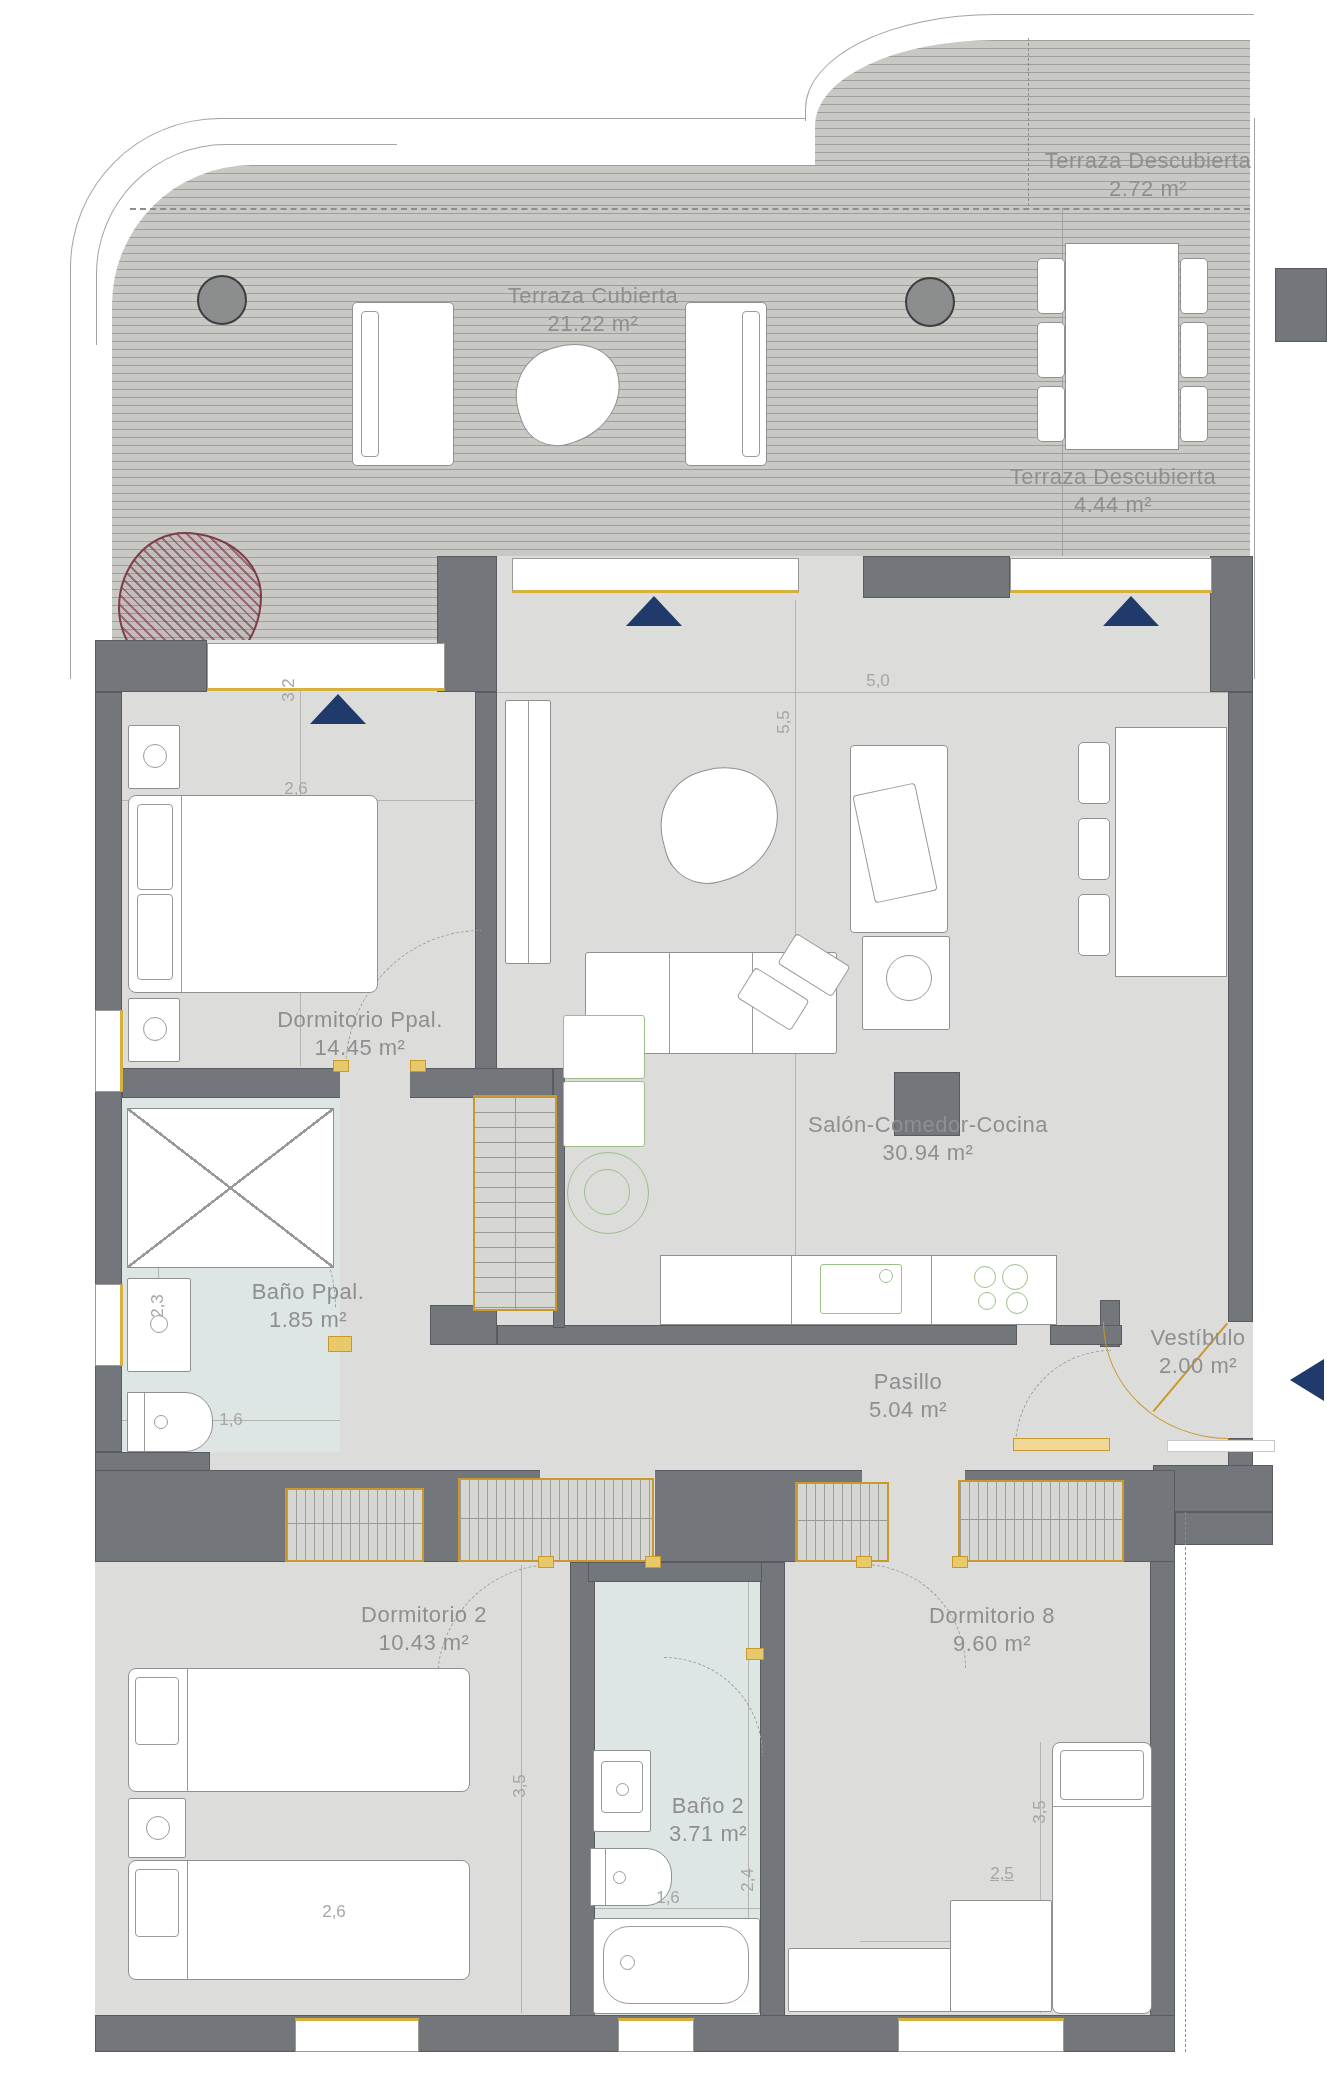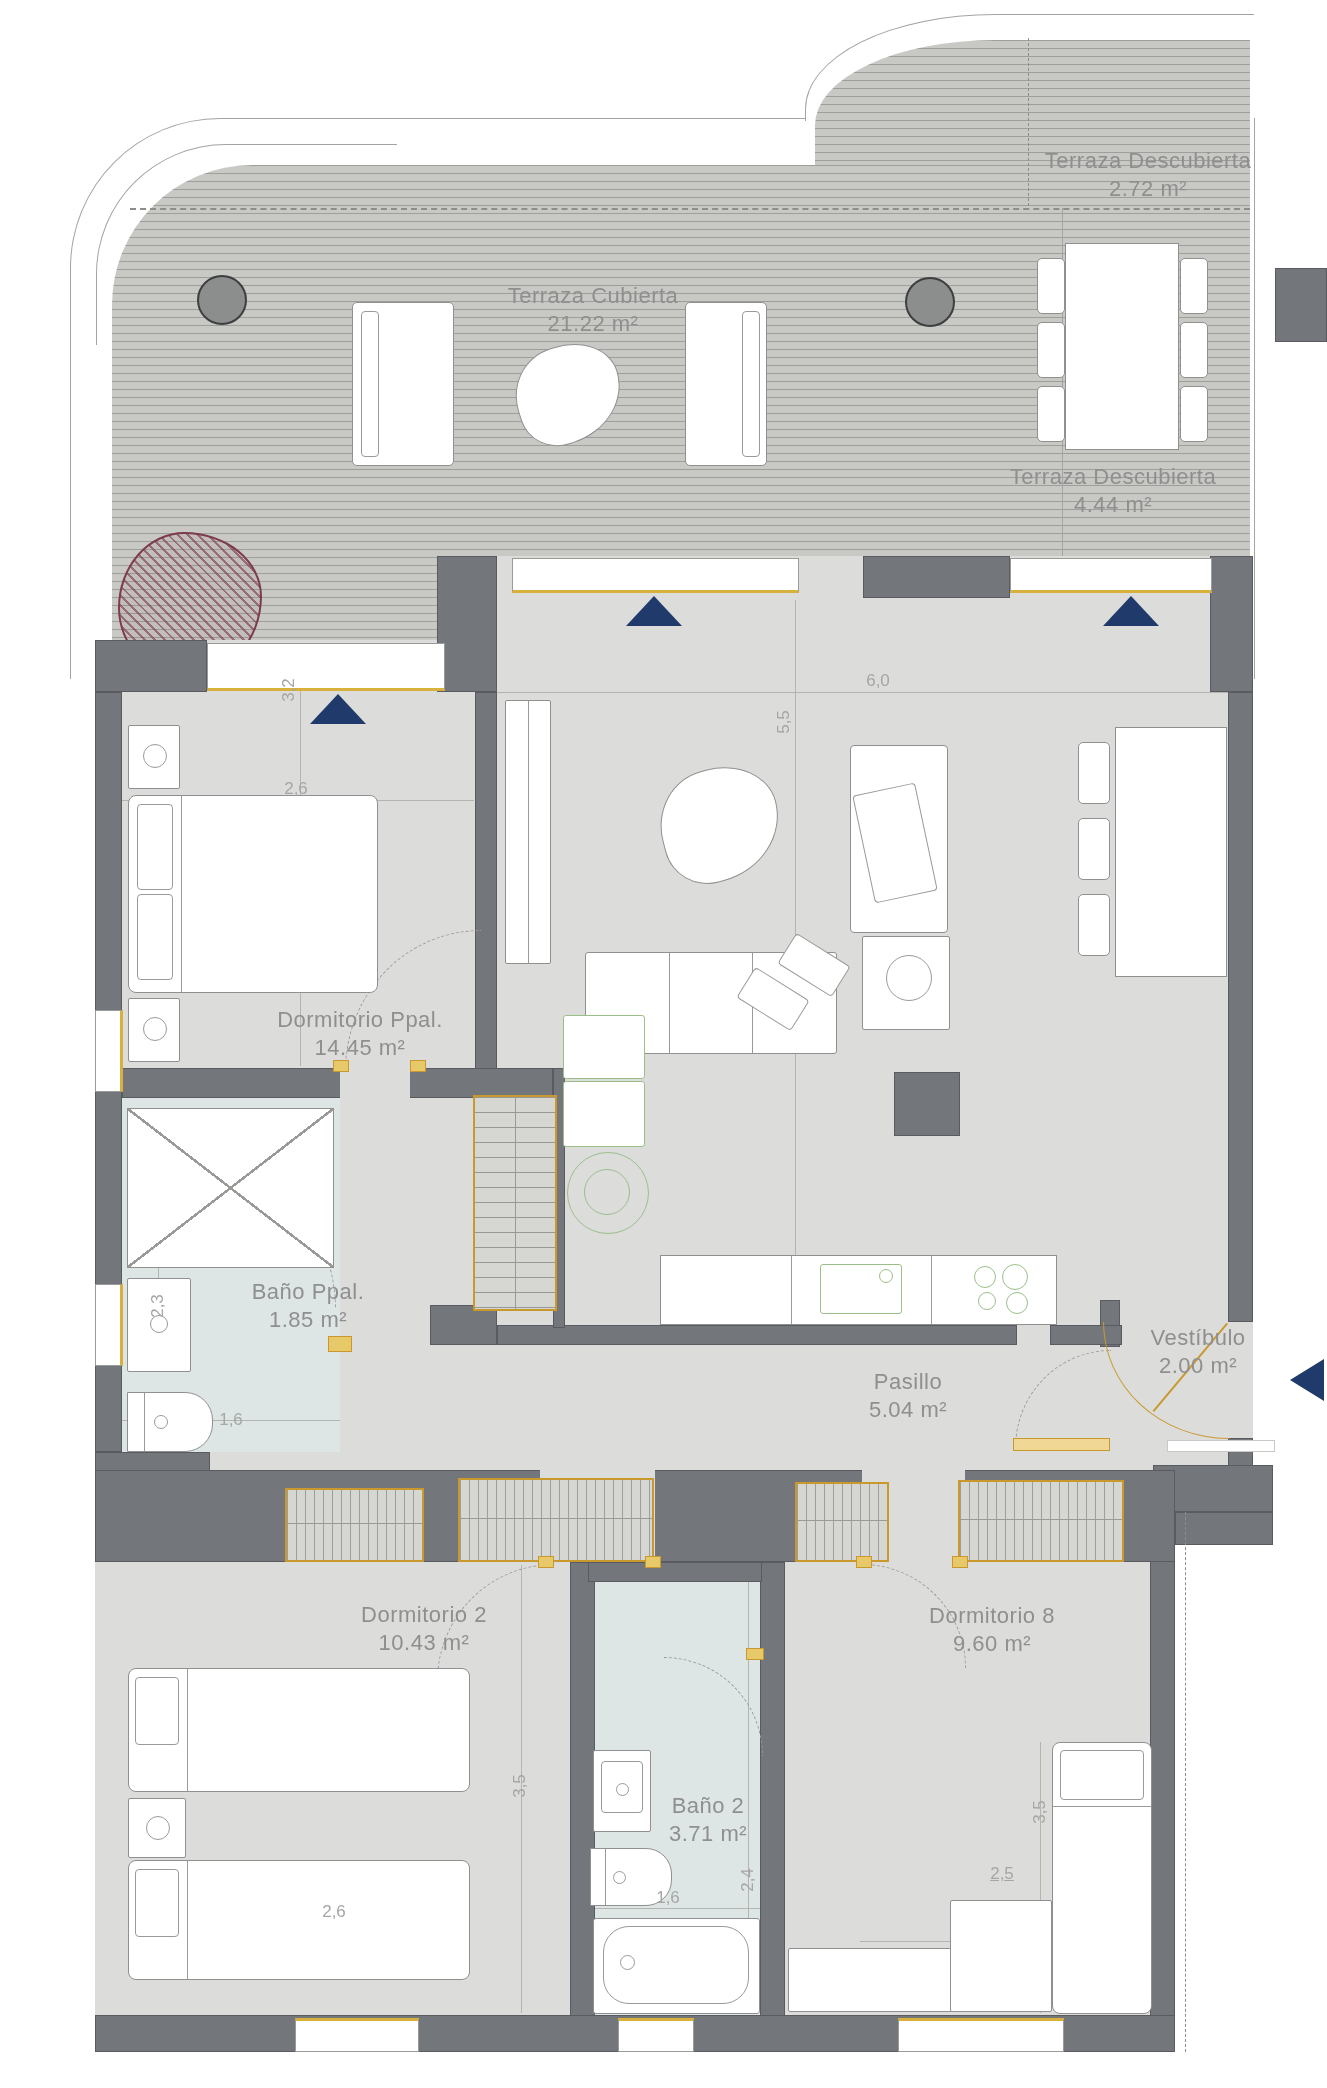--- a/index.html
+++ b/index.html
@@ -310,20 +310,24 @@
       <div>21.22 m²</div>
     </div>
   <div class="rlabel" style="left:1113px;top:491px;">
     <div>Terraza Descubierta</div>
       <div>4.44 m²</div>
     </div>
   <div class="rlabel" style="left:360px;top:1034px;">
     <div>Dormitorio Ppal.</div>
       <div>14.45 m²</div>
     </div>
+  <div class="rlabel" style="left:928px;top:1139px;">
+    <div>Salón-Comedor-Cocina</div>
+      <div>30.94 m²</div>
+    </div>
   <div class="rlabel" style="left:260px;top:1306px;margin-left:48px;">
     <div>Baño Ppal.</div>
       <div>1.85 m²</div>
     </div>
   <div class="rlabel" style="left:908px;top:1396px;">
     <div>Pasillo</div>
       <div>5.04 m²</div>
     </div>
   <div class="rlabel" style="left:1198px;top:1352px;">
     <div>Vestíbulo</div>
@@ -337,21 +341,21 @@
     <div>Dormitorio 8</div>
       <div>9.60 m²</div>
     </div>
   <div class="rlabel" style="left:708px;top:1820px;">
     <div>Baño 2</div>
       <div>3.71 m²</div>
     </div>
 
   <div class="dim" style="left:296px;top:789px;">2,6</div>
   <div class="dim rot" style="left:289px;top:690px;">3,2</div>
-  <div class="dim" style="left:878px;top:681px;">6,0</div>
+  <div class="dim" style="left:878px;top:681px;">5,0</div>
   <div class="dim rot" style="left:784px;top:722px;">5,5</div>
   <div class="dim rot" style="left:158px;top:1306px;">2,3</div>
   <div class="dim" style="left:231px;top:1420px;">1,6</div>
   <div class="dim rot" style="left:520px;top:1786px;">3,5</div>
   <div class="dim" style="left:334px;top:1912px;">2,6</div>
   <div class="dim" style="left:668px;top:1898px;">1,6</div>
   <div class="dim rot" style="left:748px;top:1880px;">2,4</div>
   <div class="dim rot" style="left:1040px;top:1812px;">3,5</div>
   <div class="dim" style="left:1002px;top:1874px;text-decoration:underline;">2,5</div>
 

